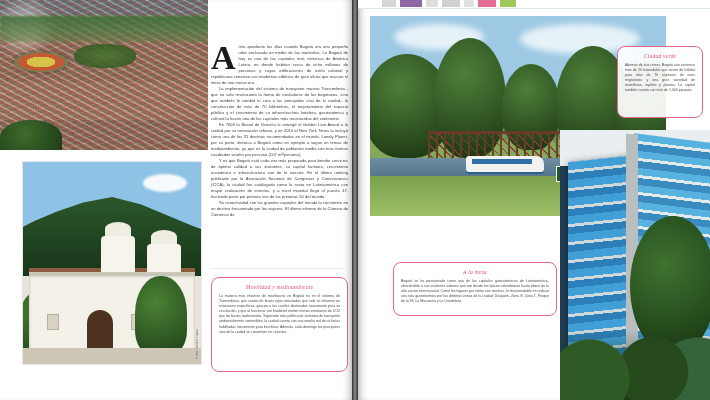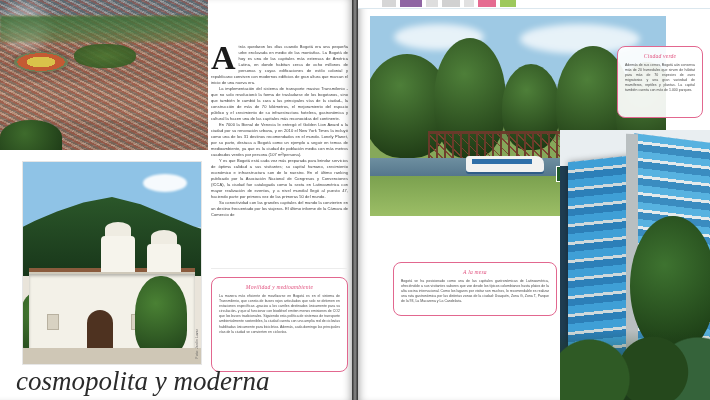--- a/index.html
+++ b/index.html
@@ -187,21 +187,20 @@
       <p><span>Su conectividad con las grandes capitales del mundo la convierten en un destino frecuentado por los viajeros. El último informe de la Cámara de Comercio de</span></p>
     </div>
 
     <div class="thin-rule"></div>
 
     <div class="infobox box-movilidad">
       <h3>Movilidad y medioambiente</h3>
       <p>La manera más eficiente de movilizarse en Bogotá es en el sistema de Transmilenio, que consta de buses rojos articulados que solo se detienen en estaciones específicas -gracias a los carriles destinados únicamente para su circulación- y que al funcionar con biodiésel emiten menos emisiones de CO2 que los buses tradicionales. Siguiendo esta política de sistemas de transporte ambientalmente sostenibles, la ciudad cuenta con una amplia red de ciclovías habilitadas únicamente para bicicletas. Además, cada domingo las principales vías de la ciudad se convierten en ciclovías.</p>
     </div>
 
-    <div class="headline">cosmopolita y moderna</div>
   </div>
 
   <div class="gutter"></div>
 
   <div class="page page-right">
 
     <div class="photo ph-park">
       <div class="sky-cloud c1"></div>
       <div class="sky-cloud c2"></div>
       <div class="canopy k1"></div>

